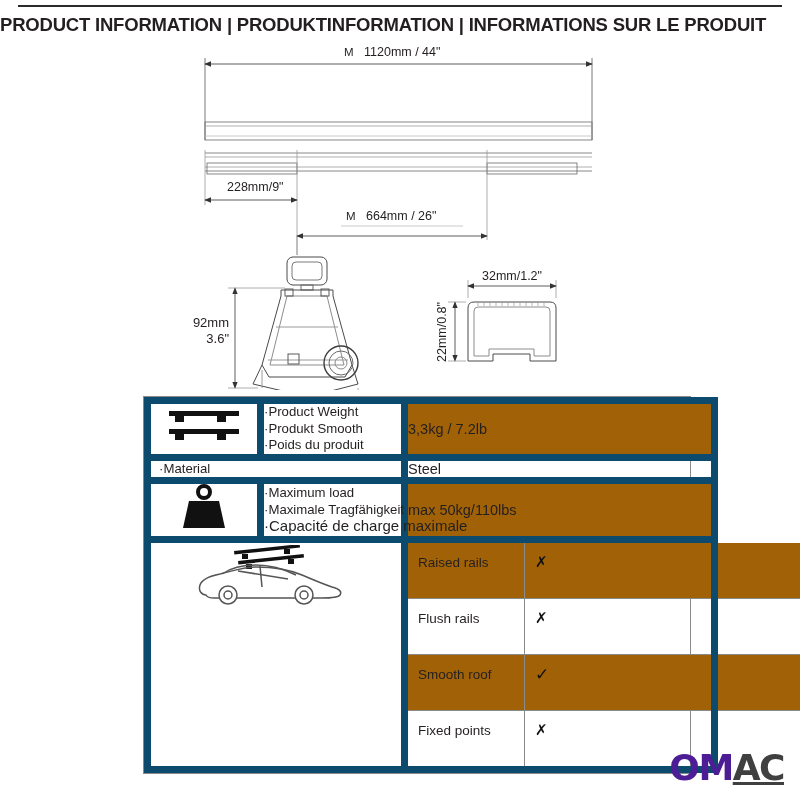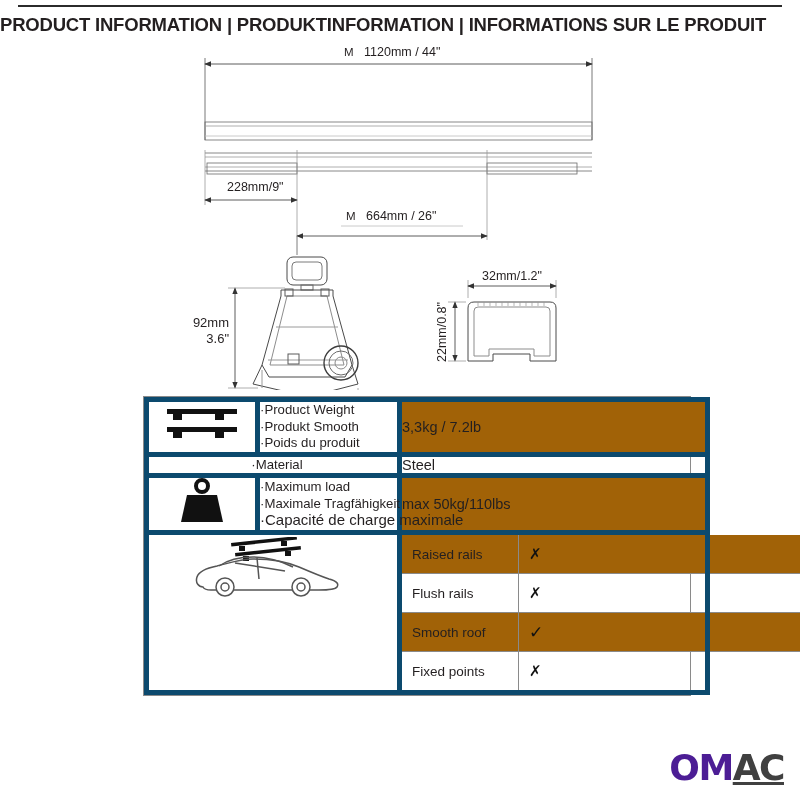--- a/index.html
+++ b/index.html
@@ -13,37 +13,37 @@
               white-space:nowrap;}
 
   
   .drawing{position:absolute;left:0;top:40px;width:800px;height:350px;}
   .drawing svg{display:block;}
 
   
   .spec-table{position:absolute;left:143px;top:396px;width:546px;
               border:1px solid #8a8a8a;border-collapse:collapse;}
   .spec-table table{border-collapse:collapse;width:546px;table-layout:fixed;}
-  .spec-table td{border:5px solid #0c4a6e;vertical-align:middle;padding:0;}
+  .spec-table td{border:7px solid #0c4a6e;vertical-align:middle;padding:0;}
 
   .cell-icon{width:106px;text-align:center;}
   .cell-label{width:137px;padding:6px 2px 6px 4px;}
   .cell-value{width:303px;padding:6px 0 6px 10px;font-size:14.5px;color:#231f20;}
   .shaded{background:#a16207;}
 
   .lbl{font-size:13.2px;line-height:16.5px;color:#231f20;white-space:nowrap;}
 
   .tick{font-size:27px;line-height:27px;font-weight:700;color:#111;}
   .mark{font-size:15px;font-weight:700;color:#111;font-style:italic;}
   .mark.ok{font-style:normal;font-weight:400;font-size:17px;}
 
   
   .roof-wrap{padding:0;}
   .roof-table{border-collapse:collapse;width:100%;table-layout:fixed;}
-  .roof-table td{border:1px solid #8a8a8a;height:38px;padding:0 0 0 10px;
+  .roof-table td{border:1px solid #8a8a8a;height:38px;padding:0 0 17px 10px;
                  font-size:13.5px;color:#231f20;}
   .roof-table td.name{width:106px;}
   .roof-table tr td{border-left:none;}
   .roof-table tr td:first-child{border-left:none;}
   .roof-table tr:first-child td{border-top:none;}
   .roof-table tr:last-child td{border-bottom:none;}
   .roof-table td:last-child{border-right:none;}
 
   .bigcell{height:152px;}
   .veh-block{display:flex;flex-direction:column;align-items:center;
@@ -204,21 +204,21 @@
     </td>
     <td class="cell-label">
       <div class="lbl">·Product Weight</div>
       <div class="lbl">·Produkt Smooth</div>
       <div class="lbl">·Poids du produit</div>
     </td>
     <td class="cell-value shaded">3,3kg / 7.2lb</td>
   </tr>
 
   <tr>
-    <td class="cell-label" colspan="2" style="width:243px;padding-left:8px;text-align:center;">
+    <td class="cell-label" colspan="2" style="width:243px;padding-left:8px;">
       <div class="lbl">·Material</div>
     </td>
     <td class="cell-value">Steel</td>
   </tr>
 
   <tr>
     <td class="cell-icon">
       <svg width="58" height="48" viewBox="0 0 58 48">
         <circle cx="29" cy="8" r="6" fill="none" stroke="#111" stroke-width="4"></circle>
         <path d="M14,17 L44,17 L50,44 L8,44 Z" fill="#111"></path>

